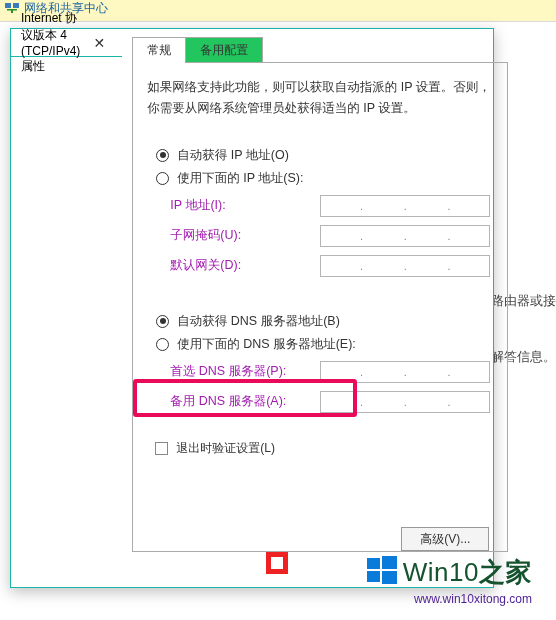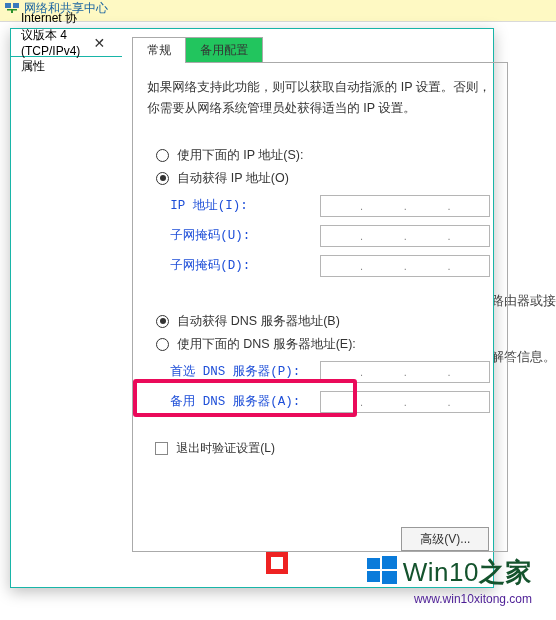--- a/index.html
+++ b/index.html
@@ -86,21 +86,21 @@
     width:13px; height:13px; border:1px solid #333; border-radius:50%;
     margin-right:8px; position:relative; background:#fff;
   }
   .radio.checked:after{
     content:""; position:absolute; top:2.5px; left:2.5px; width:6px; height:6px;
     background:#333; border-radius:50%;
   }
   .rlabel { font-size:12.5px; }
 
   .form-row { display:flex; align-items:center; margin:8px 0 8px 20px;}
-  .flabel { width:150px; color:#1d4ed8; font-size:12.5px;font-family:Liberation Mono, monospace;}
+  .flabel { width:150px; color:#a21caf; font-size:12.5px;}
   .ipbox {
     width:170px; height:22px; border:1px solid #b5b5b5;
     background:#fff; display:flex; align-items:center;
     color:#999;
   }
   .ipbox span{ flex:1; text-align:center; font-size:11px;}
   .ipbox .dot{ flex:0; padding:0 2px; color:#888;}
 
   .highlight-box {
     position:absolute;
@@ -158,27 +158,27 @@
   <div class="dialog-body">
     <div class="tabs">
       <div class="tab active">常规</div>
       <div class="tab">备用配置</div>
     </div>
     <div class="tab-panel">
       <div class="desc">如果网络支持此功能，则可以获取自动指派的 IP 设置。否则，你需要从网络系统管理员处获得适当的 IP 设置。</div>
 
       <div class="group">
         <div class="radio-row">
+          <div class="radio checked"></div>
+          <span class="rlabel">自动获得 IP 地址(O)</span>
+        </div>
+        <div class="radio-row">
           <div class="radio"></div>
           <span class="rlabel">使用下面的 IP 地址(S):</span>
         </div>
-        <div class="radio-row">
-          <div class="radio checked"></div>
-          <span class="rlabel">自动获得 IP 地址(O)</span>
-        </div>
         <div class="form-row">
             <span class="flabel">IP 地址(I):</span>
             <div class="ipbox">
               <span></span>
               <span class="dot">.</span>
               <span></span>
               <span class="dot">.</span>
               <span></span>
               <span class="dot">.</span>
               <span></span>
@@ -190,21 +190,21 @@
               <span></span>
               <span class="dot">.</span>
               <span></span>
               <span class="dot">.</span>
               <span></span>
               <span class="dot">.</span>
               <span></span>
             </div>
           </div>
         <div class="form-row">
-            <span class="flabel">子网掩码(D):</span>
+            <span class="flabel">默认网关(D):</span>
             <div class="ipbox">
               <span></span>
               <span class="dot">.</span>
               <span></span>
               <span class="dot">.</span>
               <span></span>
               <span class="dot">.</span>
               <span></span>
             </div>
           </div>

